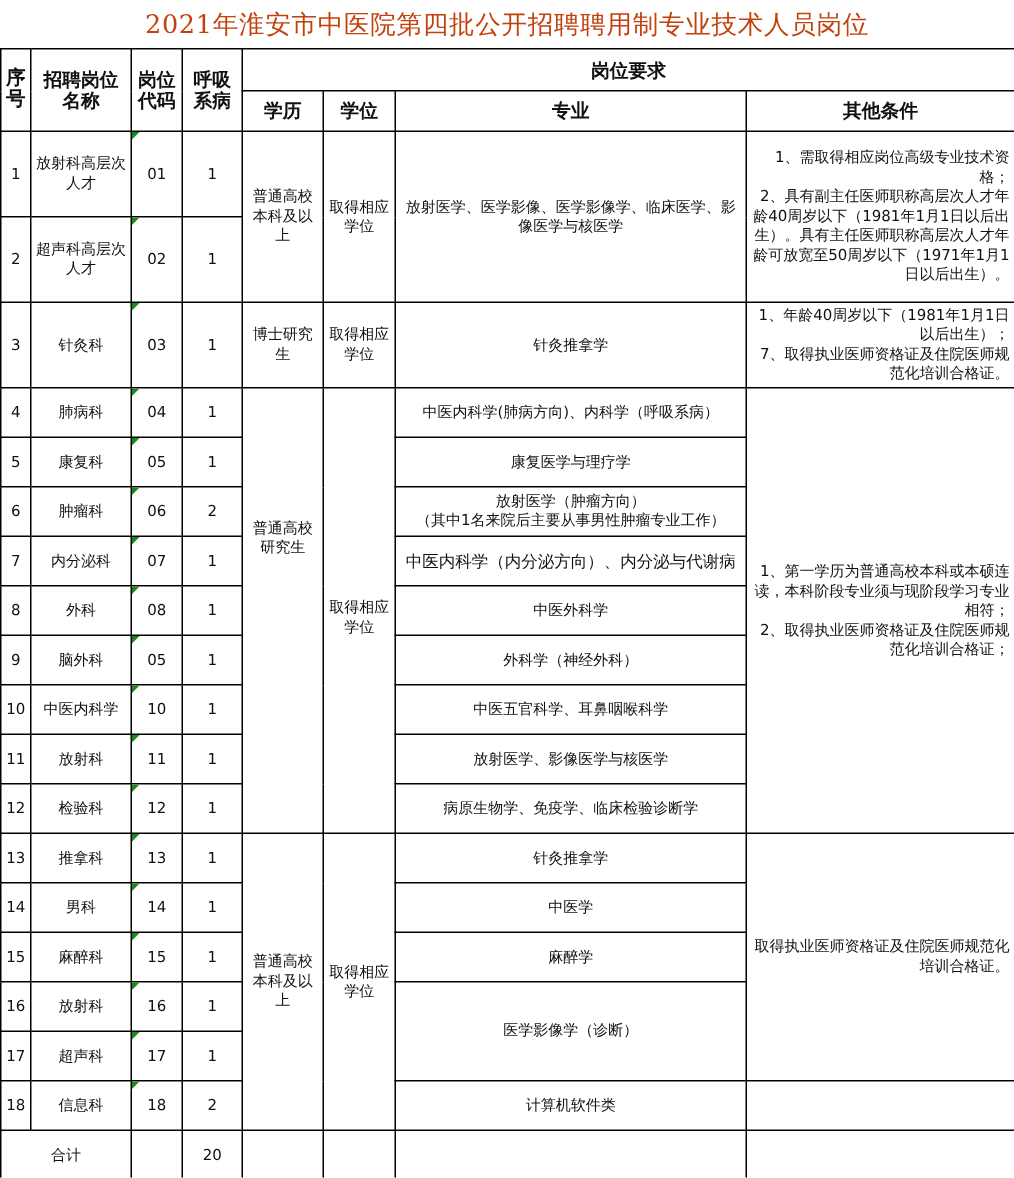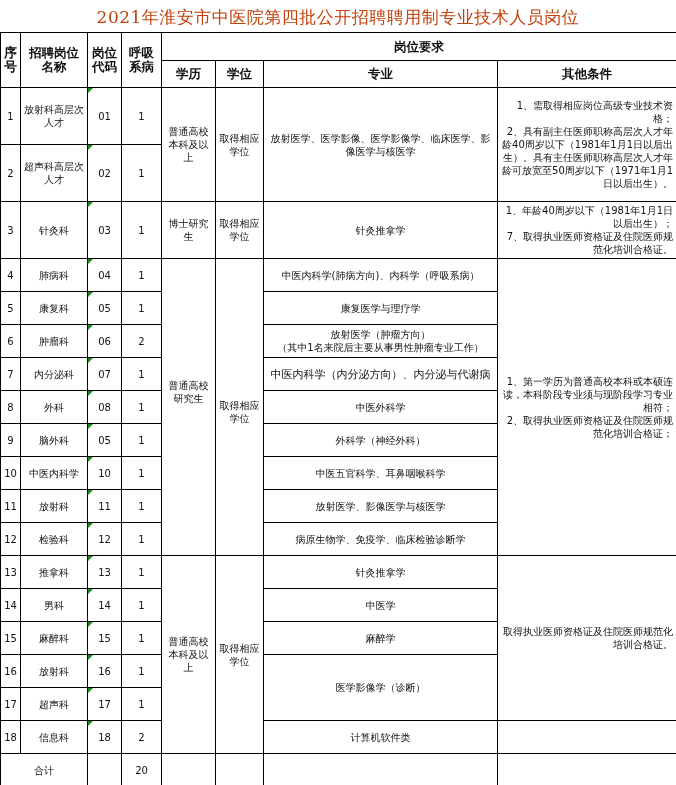--- a/index.html
+++ b/index.html
@@ -74,21 +74,21 @@
     <td>针灸推拿学</td>
     <td class="left" style="white-space:pre-line">1、年龄40周岁以下（1981年1月1日以后出生）；
 7、取得执业医师资格证及住院医师规范化培训合格证。</td>
   </tr>
 
   <tr style="height:33px">
     <td>4</td>
     <td>肺病科</td>
     <td class="tri">04</td>
     <td>1</td>
-    <td rowspan="9" class="top" style="padding-top:120px">普通高校研究生</td>
+    <td rowspan="9" class="top" style="padding-top:87px">普通高校研究生</td>
     <td rowspan="9" class="top" style="padding-top:140px">取得相应学位</td>
     <td>中医内科学(肺病方向)、内科学（呼吸系病）</td>
     <td rowspan="9" class="left" style="white-space:pre-line">1、第一学历为普通高校本科或本硕连读，本科阶段专业须与现阶段学习专业相符；
 2、取得执业医师资格证及住院医师规范化培训合格证；</td>
   </tr>
   <tr style="height:33px">
     <td>5</td>
     <td>康复科</td>
     <td class="tri">05</td>
     <td>1</td>

